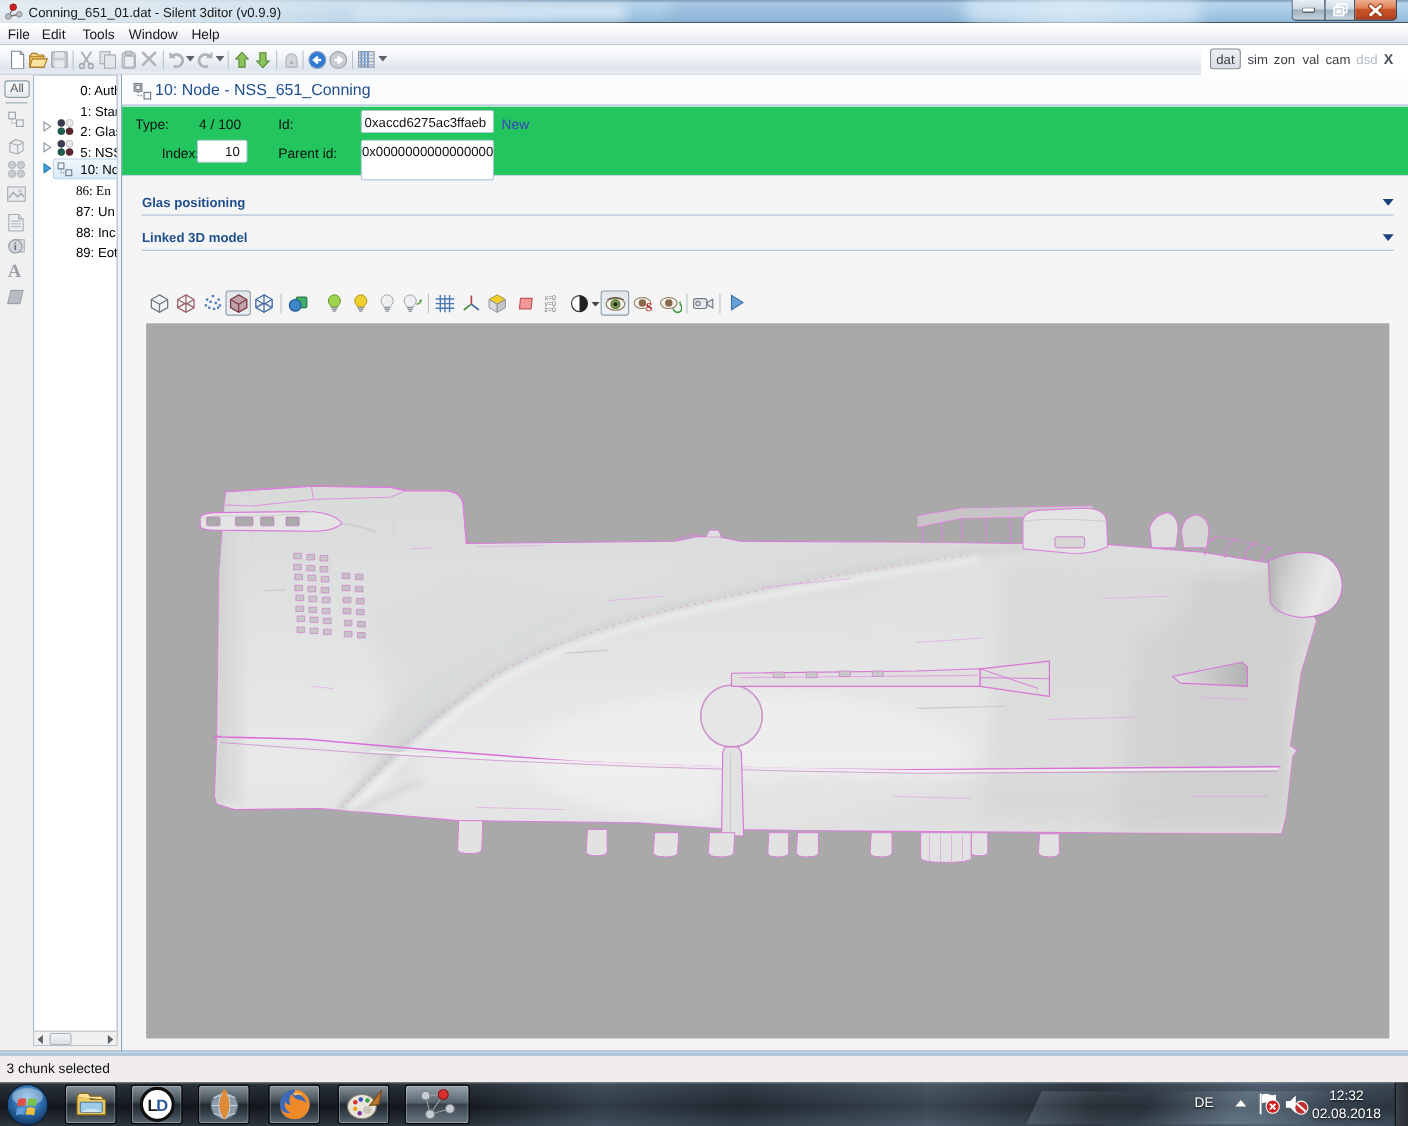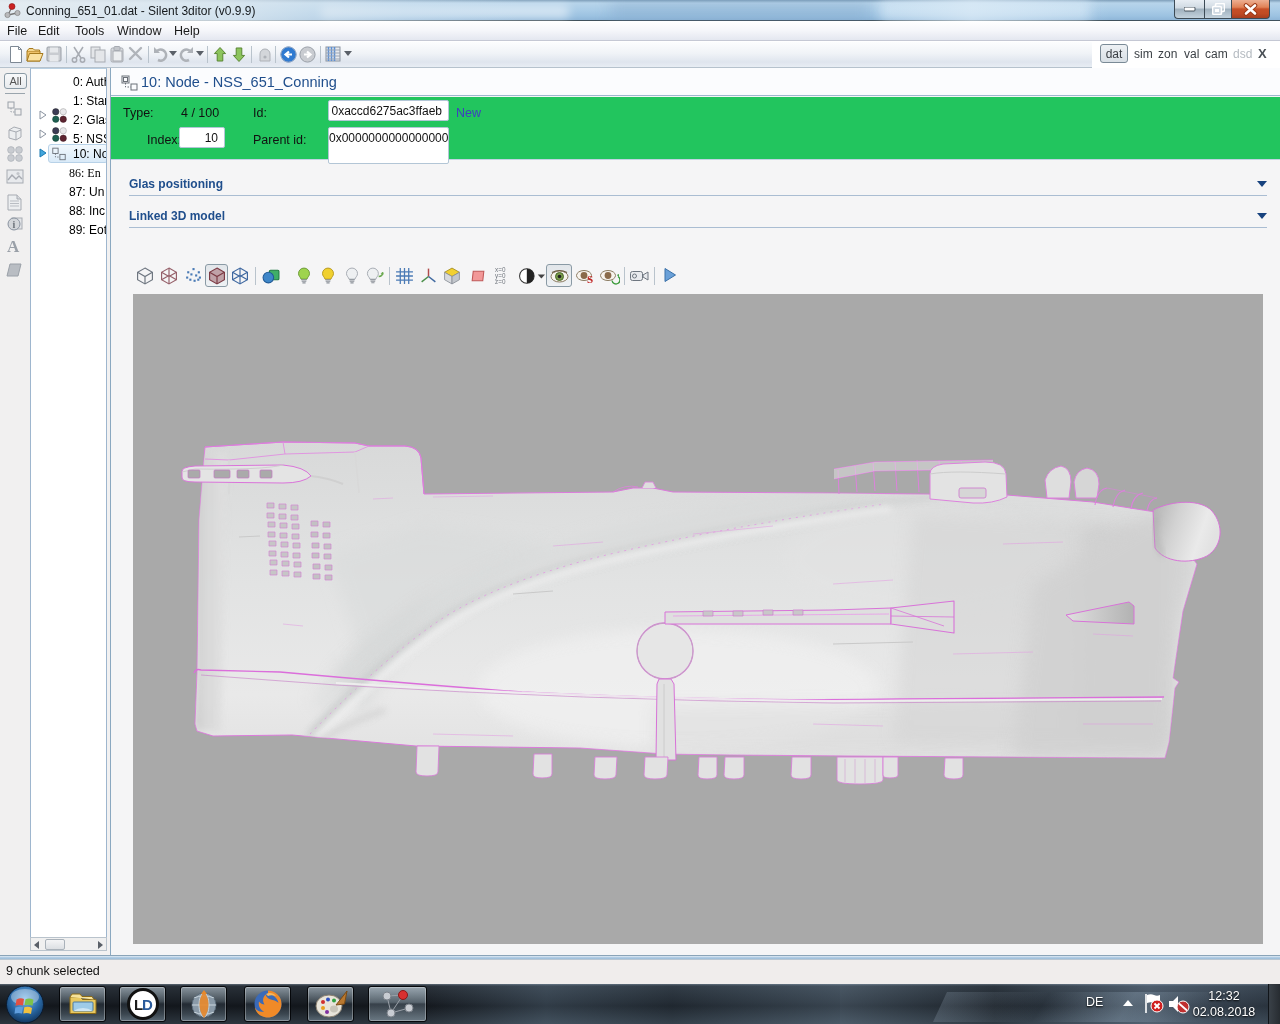--- a/index.html
+++ b/index.html
@@ -713,21 +713,21 @@
           <path d="M870 250 L930 248"></path>
           <path d="M680 430 L750 432"></path>
           <path d="M960 340 L1000 342"></path>
 </g>
 </g>
 </svg>
 </div>
 
 <div id="botline" class="abs"></div>
 <div id="status" class="abs">
-    <span style="position:absolute;left:6px;top:4px;">9 chunk selected</span>
+    <span style="position:absolute;left:6px;top:4px;">3 chunk selected</span>
   </div>
 
 <div id="taskbar" class="abs">
   <div id="tbbg1" class="abs"></div>
   <div class="abs" style="left:420px;top:0;width:420px;height:40px;background:linear-gradient(90deg,rgba(120,150,175,0) 0,rgba(125,155,180,.28) 30%,rgba(90,115,135,.18) 60%,rgba(140,170,195,.3) 100%);"></div>
   <div class="abs" style="left:840px;top:0;width:440px;height:40px;background:linear-gradient(90deg,rgba(150,180,205,.3) 0,rgba(70,90,105,.15) 35%,rgba(150,180,210,.35) 70%,rgba(100,125,150,.25) 100%);"></div>
   <div class="abs" style="left:940px;top:8px;width:340px;height:30px;background:linear-gradient(100deg,rgba(190,210,230,.18) 0,rgba(190,210,230,0) 30%,rgba(190,215,235,.22) 55%,rgba(190,210,230,0) 80%);transform:skewX(-25deg);"></div>
 
   <svg class="abs" style="left:5px;top:1px" width="40" height="39" viewBox="0 0 40 39">
     <defs>

